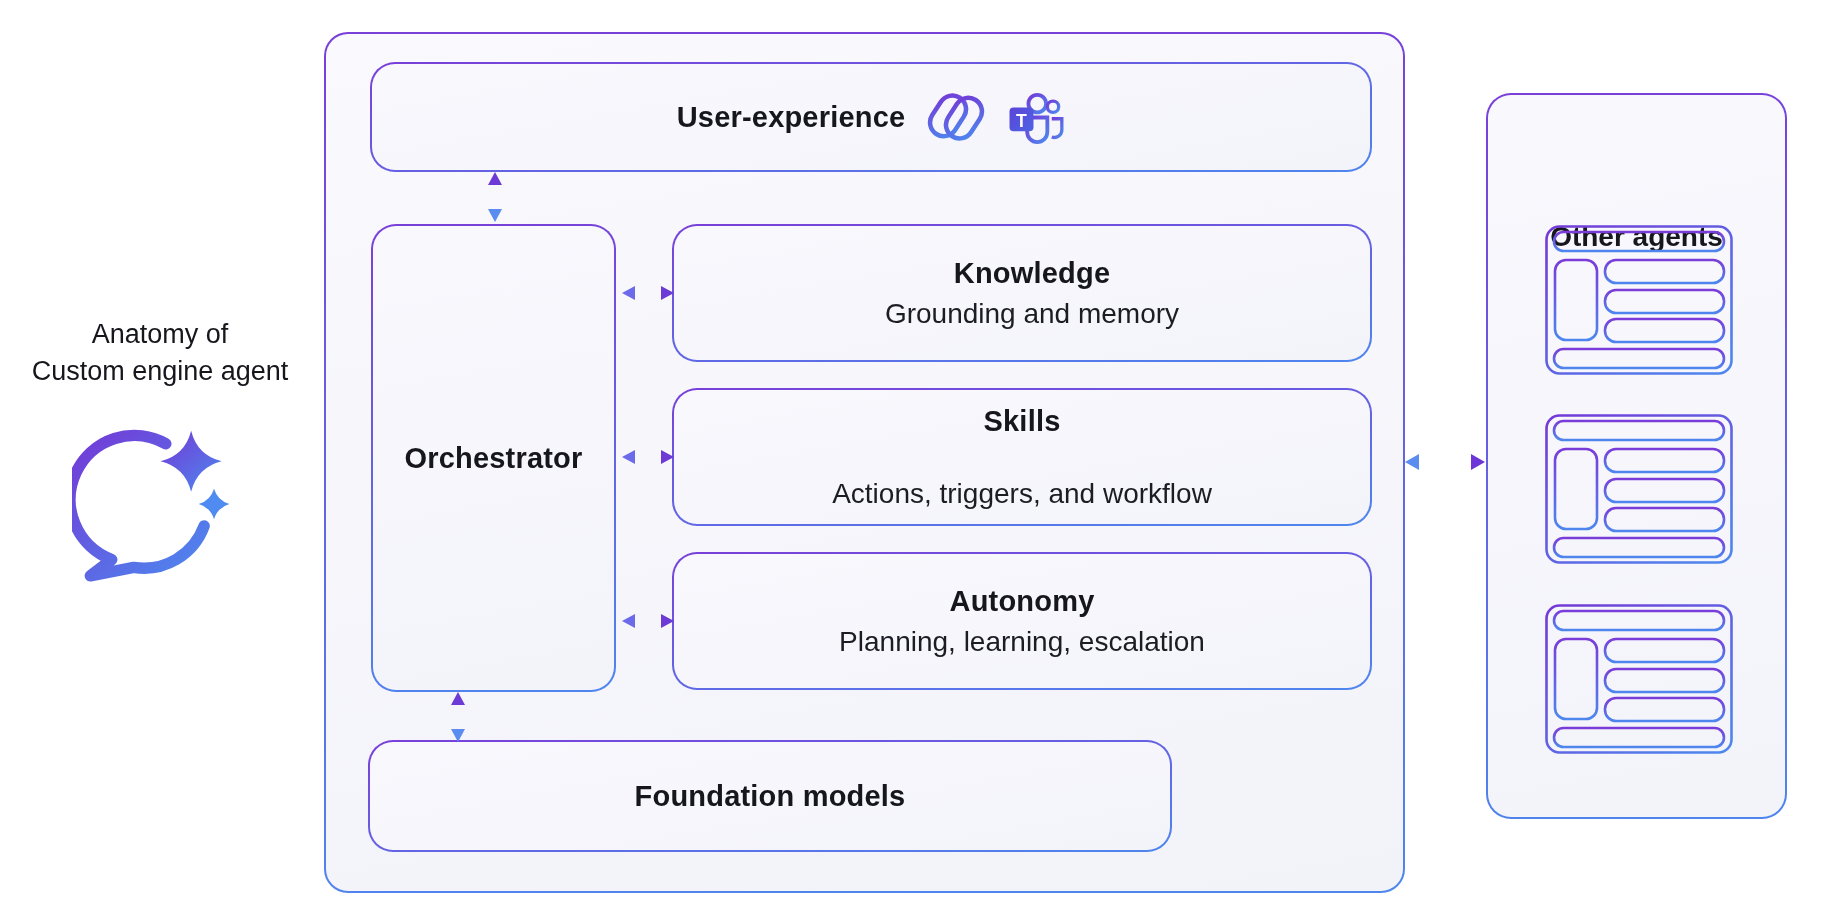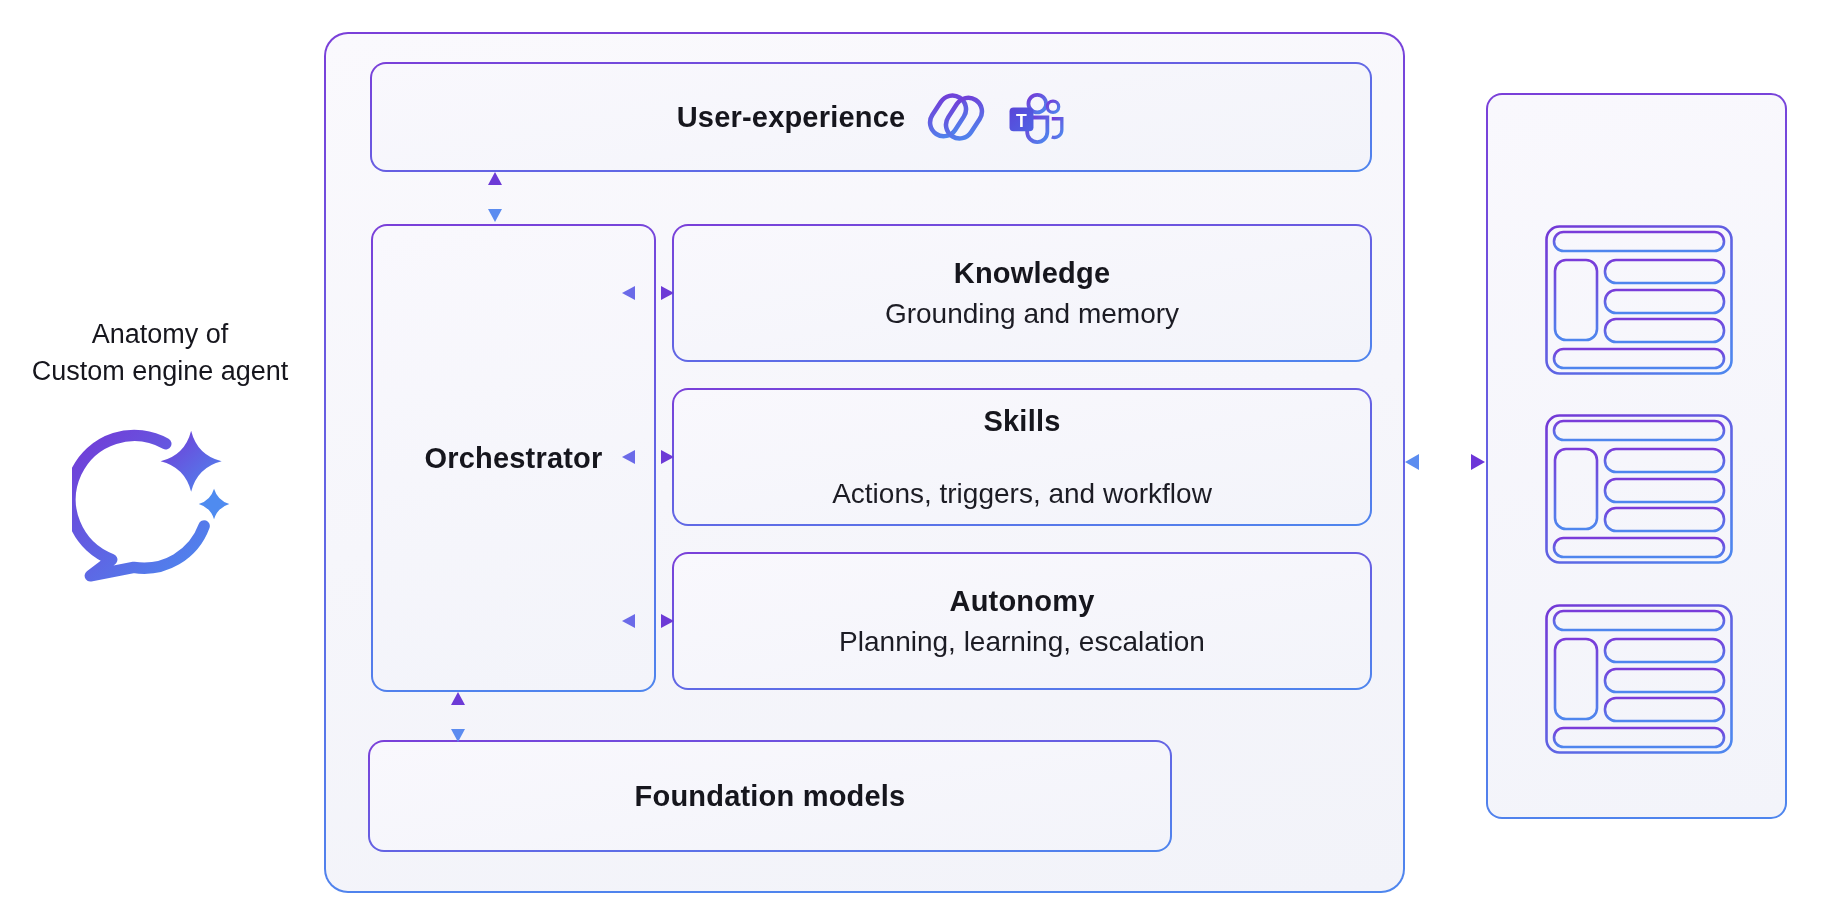--- a/index.html
+++ b/index.html
@@ -4,31 +4,31 @@
 <style>
   * { margin:0; padding:0; box-sizing:border-box; }
   html,body { width:1846px; height:924px; background:#ffffff; overflow:hidden;
               font-family:"Liberation Sans", sans-serif; color:#16161d; }
   .abs { position:absolute; }
 
   
   .gbox{
     position:absolute;
     border:2.5px solid transparent;
-    border-radius:16px;
+    border-radius:25px;
     background:
       linear-gradient(170deg,#f9f8fd 0%,#f3f4fa 100%) padding-box,
       linear-gradient(172deg,#7a3fd9 0%,#4e86ee 100%) border-box;
   }
   .main-container{ left:324px; top:32px; width:1081px; height:861px; border-radius:24px;
     background:
       linear-gradient(170deg,#faf9fd 0%,#f2f3f9 100%) padding-box,
       linear-gradient(178deg,#7a3fd9 0%,#4e86ee 100%) border-box;}
   .ux-box{ left:370px; top:62px; width:1002px; height:110px; display:flex; align-items:center; justify-content:center; gap:22px; }
-  .orchestrator-box{ left:371px; top:224px; width:285px; height:468px; display:flex; align-items:center; justify-content:center; }
+  .orchestrator-box{ left:371px; top:224px; width:245px; height:468px; display:flex; align-items:center; justify-content:center; }
   .row-box{ left:672px; width:700px; height:138px; display:flex; flex-direction:column; align-items:center; justify-content:center; gap:8px; }
   .knowledge-box{ top:224px;padding-left:20px; } .skills-box{ top:388px;gap:40px; } .autonomy-box{ top:552px; }
   .foundation-box{ left:368px; top:740px; width:804px; height:112px; display:flex; align-items:center; justify-content:center; }
   .oa-box{ left:1486px; top:93px; width:301px; height:726px; }
 
   .box-label{ font-size:29px; font-weight:700; letter-spacing:0.2px; }
   .box-desc{ font-size:28px; font-weight:400; color:#1c1c24; }
 
   .left-title{ left:20px; top:316px; width:280px; text-align:center;
                font-size:27px; font-weight:400; line-height:37px; }
@@ -173,20 +173,21 @@
 </div>
 <div class="abs" style="left:1404px; top:450px;">
   <svg width="82" height="24">
     <line x1="14" y1="12" x2="68" y2="12" stroke="url(#gh)" stroke-width="5" stroke-dasharray="5 6"></line>
     <polygon points="1,12 15,4 15,20" fill="#5b8cf0"></polygon>
     <polygon points="81,12 67,4 67,20" fill="#6d35d8"></polygon>
   </svg>
 </div>
 
 <div class="gbox oa-box">
+  <div class="oa-title">Other agents</div>
   <div class="agent-card card1">
     <svg width="188" height="150" viewBox="0 0 188 150">
         <use href="#agentCard"></use>
       </svg>
   </div>
   <div class="agent-card card2">
     <svg width="188" height="150" viewBox="0 0 188 150">
         <use href="#agentCard"></use>
       </svg>
   </div>

